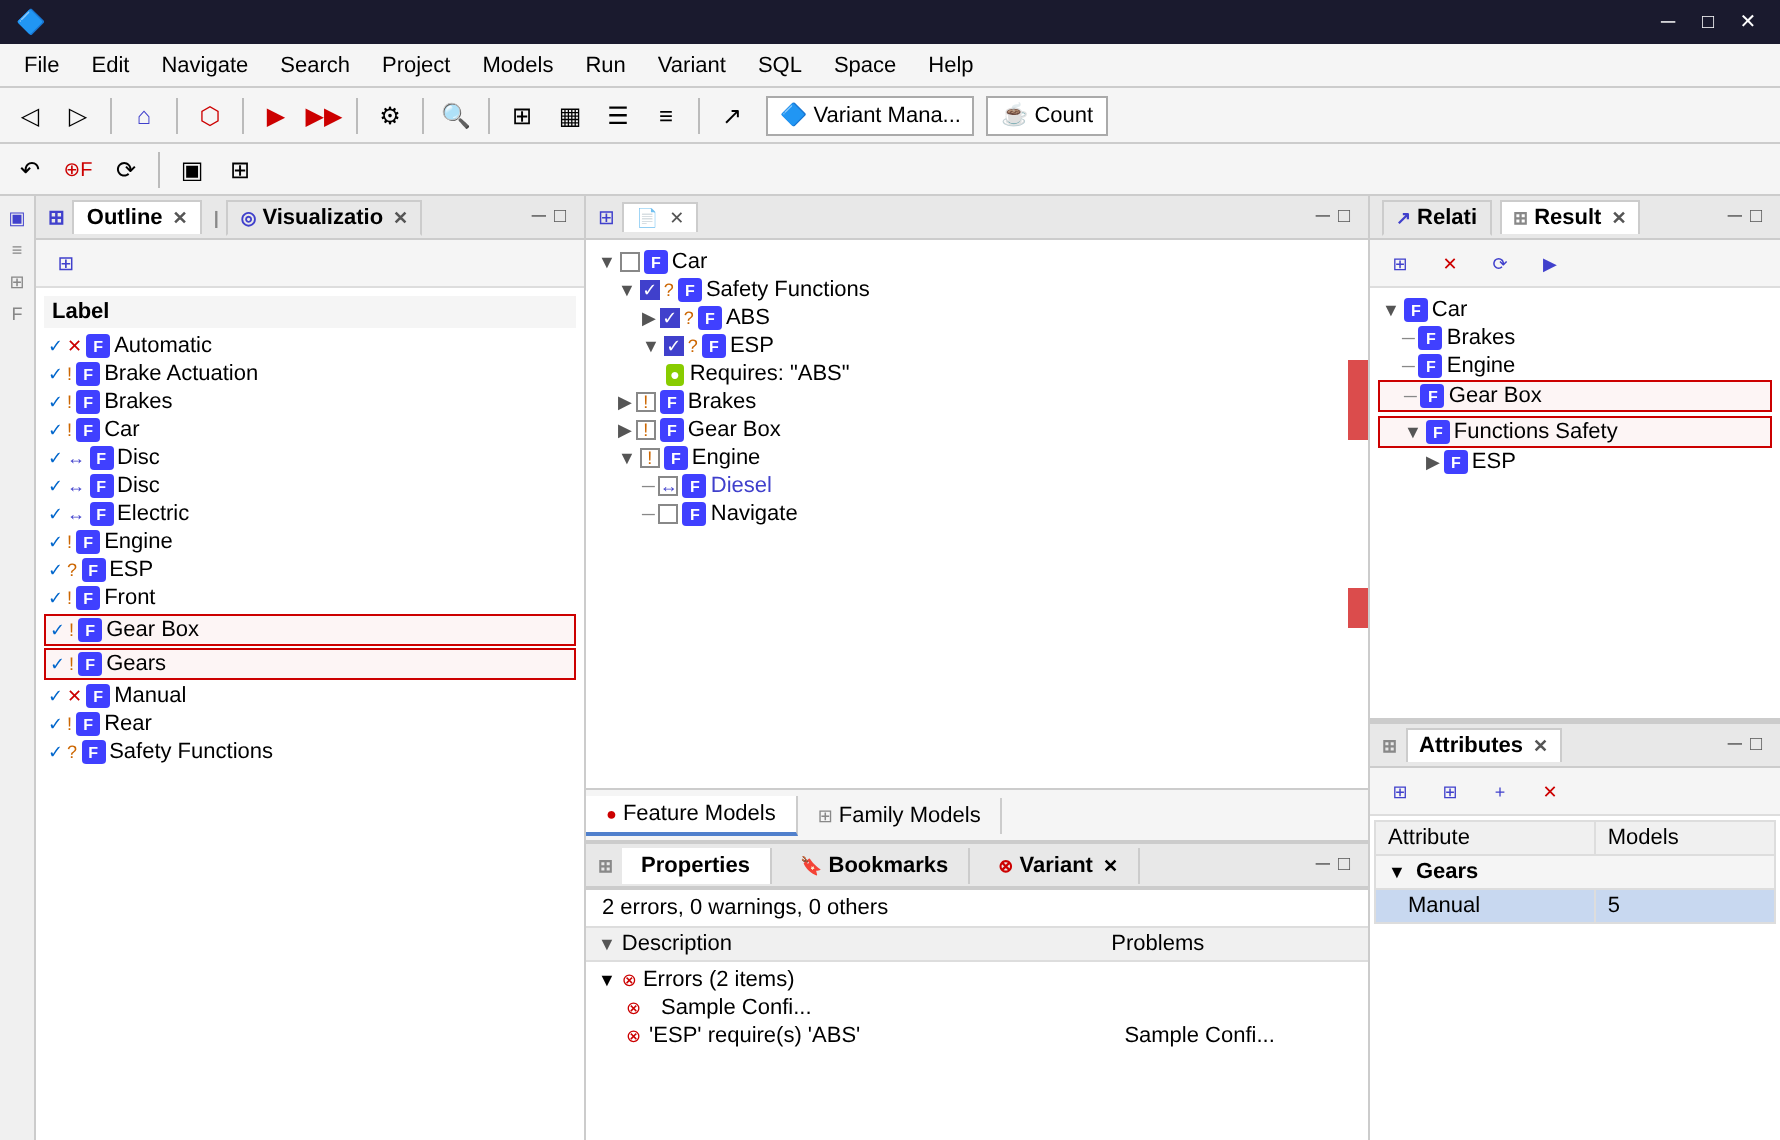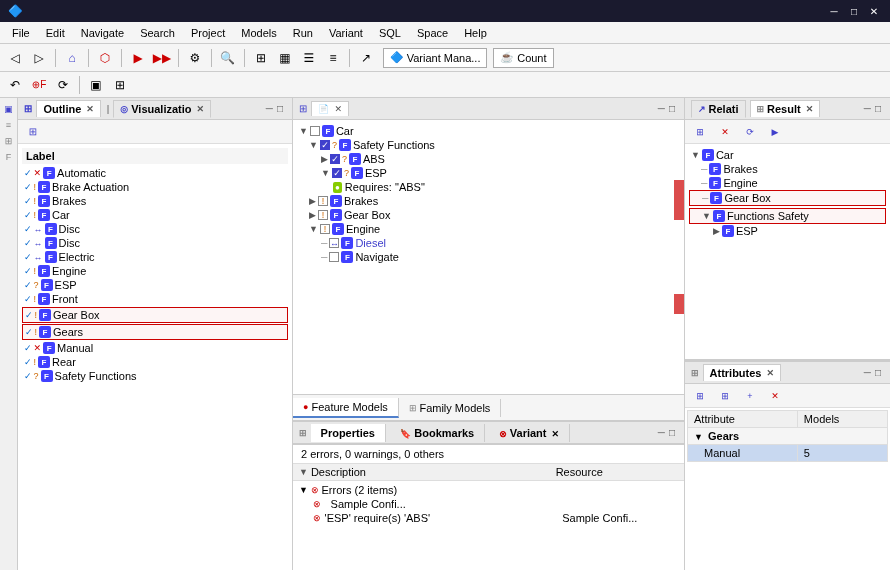--- a/index.html
+++ b/index.html
@@ -404,21 +404,21 @@
         <div style="padding: 3px 8px; border-bottom: 1px solid #ddd; font-size:11px;">
           <span>2 errors, 0 warnings, 0 others</span>
         </div>
 
         <div style="display:flex; font-size:11px; background:#f0f0f0; border-bottom: 1px solid #ddd;">
           <div style="flex:2; padding: 2px 6px; display:flex; align-items:center; gap:3px;">
             <span style="font-size:9px; color:#555;">▼</span>
             <span>Description</span>
           </div>
           <div style="flex:1; padding: 2px 6px;">
-            <span>Resource</span>
+            <span>Problems</span>
           </div>
         </div>
 
         <div style="padding: 2px 4px;">
           <div style="display:flex; align-items:center; gap:3px; padding: 1px 2px; cursor:pointer;">
             <span style="font-size:9px;">▼</span>
             <span style="color:#cc0000; font-size:9px;">⊗</span>
             <span>Errors (2 items)</span>
           </div>
 

